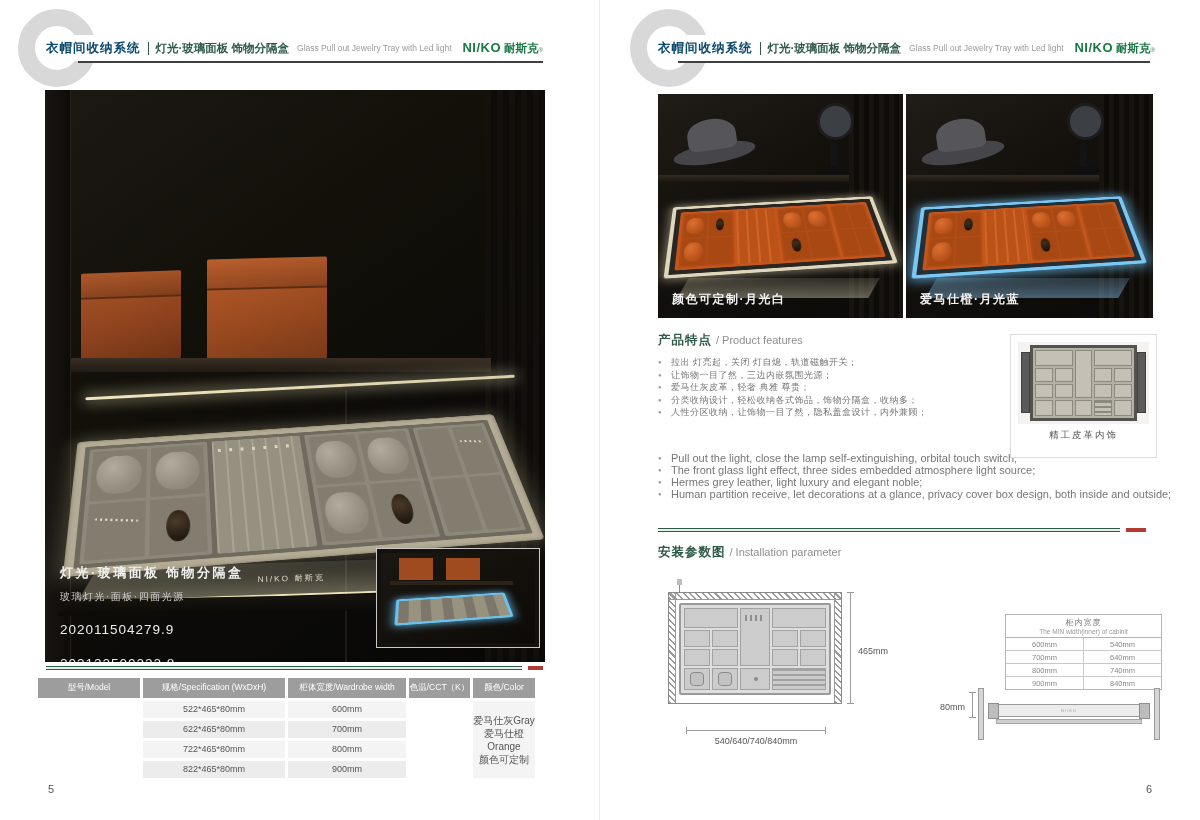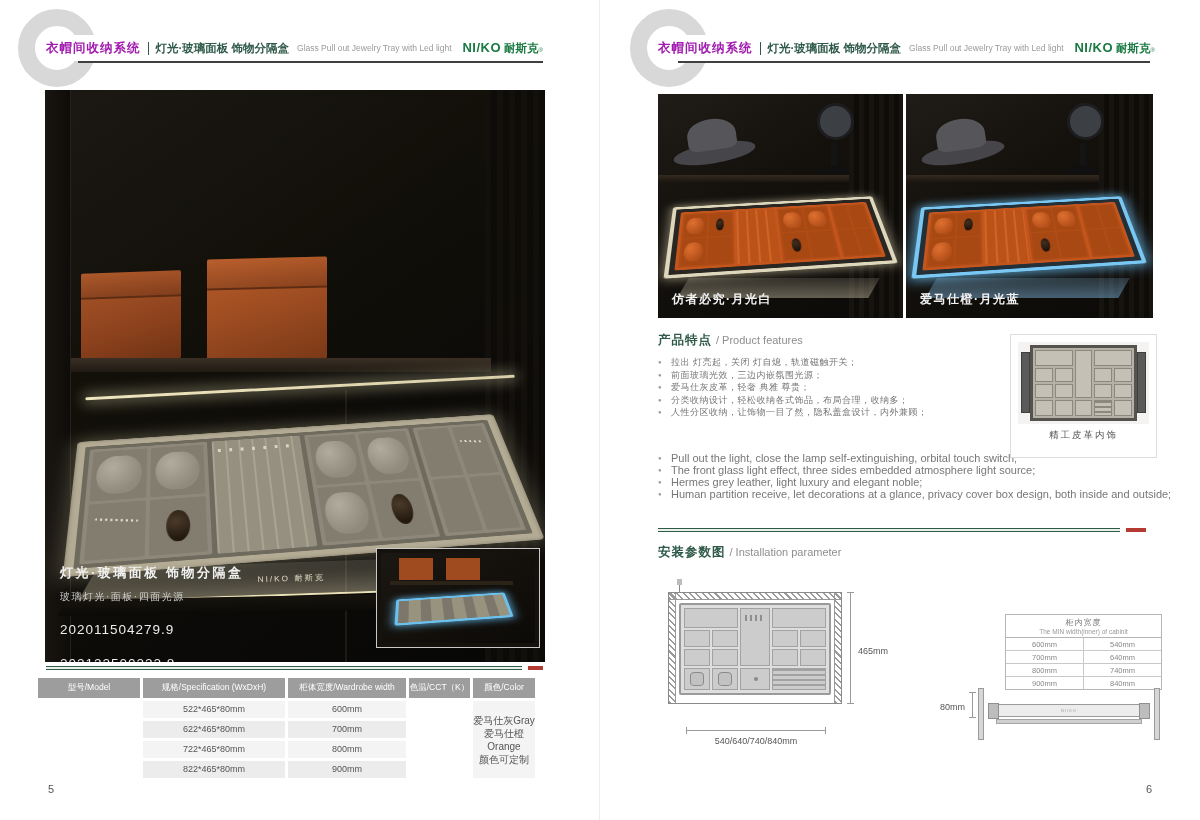--- a/index.html
+++ b/index.html
@@ -14,21 +14,21 @@
 
   
   .cmark { position:absolute; width:78px; height:78px; border-radius:50%;
     border:17px solid #d8d8d8; top:9px; }
   .page-left .cmark { left:18px; } .page-right .cmark { left:30px; }
   .cmark::after { content:""; position:absolute; right:-19px; top:50%; transform:translateY(-50%);
     width:34px; height:26px; background:#fff; }
   .header-row { position:absolute; top:38px; height:20px; display:flex; align-items:center; z-index:2; }
   .page-left .header-row { left:46px; width:497px; }
   .page-right .header-row { left:58px; width:497px; }
-  .h-sys { font-size:12.5px; font-weight:bold; color:#a21caf; letter-spacing:1px; white-space:nowrap; }
+  .h-sys { font-size:12.5px; font-weight:bold; color:#0c4a6e; letter-spacing:1px; white-space:nowrap; }
   .h-vbar { width:1px; height:13px; background:#2f5a49; margin:0 7px; }
   .h-cn { font-size:11.5px; font-weight:bold; color:#2f5a49; white-space:nowrap; }
   .h-en { font-size:8.5px; color:#9a9a9a; margin-left:8px; white-space:nowrap; }
   .h-logo { margin-left:auto; display:flex; align-items:baseline; white-space:nowrap; }
   .logo-en { font-size:13px; font-weight:bold; color:#1a7a42; letter-spacing:0.5px; }
   .logo-cn { font-size:11.5px; font-weight:bold; color:#1a7a42; margin-left:3px; }
   .logo-reg { font-size:6px; color:#1a7a42; vertical-align:super; }
   .header-line { position:absolute; top:61px; height:2px; background:#3f3f3f; z-index:2; }
   .page-left .header-line { left:78px; width:465px; }
   .page-right .header-line { left:78px; width:472px; }
@@ -425,21 +425,21 @@
           </div>
           <div class="rp-sec">
             <div class="rp-cell"></div>
             <div class="rp-cell"></div>
             <div class="rp-cell"></div>
             <div class="rp-cell"></div>
           </div>
         </div>
       </div>
       <div class="rp-front"></div>
-      <div class="rp-label">仿者必究·月光白</div>
+      <div class="rp-label">颜色可定制·月光白</div>
     </div>
 
     <div class="rphoto p2">
       <div class="rp-backpanel"></div>
       <div class="hat-brim"></div>
       <div class="hat-dome"></div>
       <div class="mir-head"></div>
       <div class="mir-stem"></div>
       <div class="mir-base"></div>
       <div class="rp-shelf"></div>
@@ -481,23 +481,23 @@
       <div class="rp-front"></div>
       <div class="rp-label">爱马仕橙·月光蓝</div>
     </div>
 
     <div class="sec-heading features-heading">
       <span class="sh-cn">产品特点</span>
       <span class="sh-en">/ Product features</span>
     </div>
     <ul class="bullets bullets-cn">
       <li>拉出 灯亮起，关闭 灯自熄，轨道磁触开关；</li>
-      <li>前面玻璃光效，三边内嵌氛围光源；</li>
+      <li>让饰物一目了然，三边内嵌氛围光源；</li>
       <li>爱马仕灰皮革，轻奢 典雅 尊贵；</li>
-      <li>分类收纳设计，轻松收纳各式饰品，布局合理，收纳多；</li>
+      <li>分类收纳设计，轻松收纳各式饰品，饰物分隔盒，收纳多；</li>
       <li>人性分区收纳，让饰物一目了然，隐私盖盒设计，内外兼顾；</li>
     </ul>
     <ul class="bullets bullets-en">
       <li>Pull out the light, close the lamp self-extinguishing, orbital touch switch;</li>
       <li>The front glass light effect, three sides embedded atmosphere light source;</li>
       <li>Hermes grey leather, light luxury and elegant noble;</li>
       <li>Human partition receive, let decorations at a glance, privacy cover box design, both inside and outside;</li>
     </ul>
 
     <div class="feat-inset">

